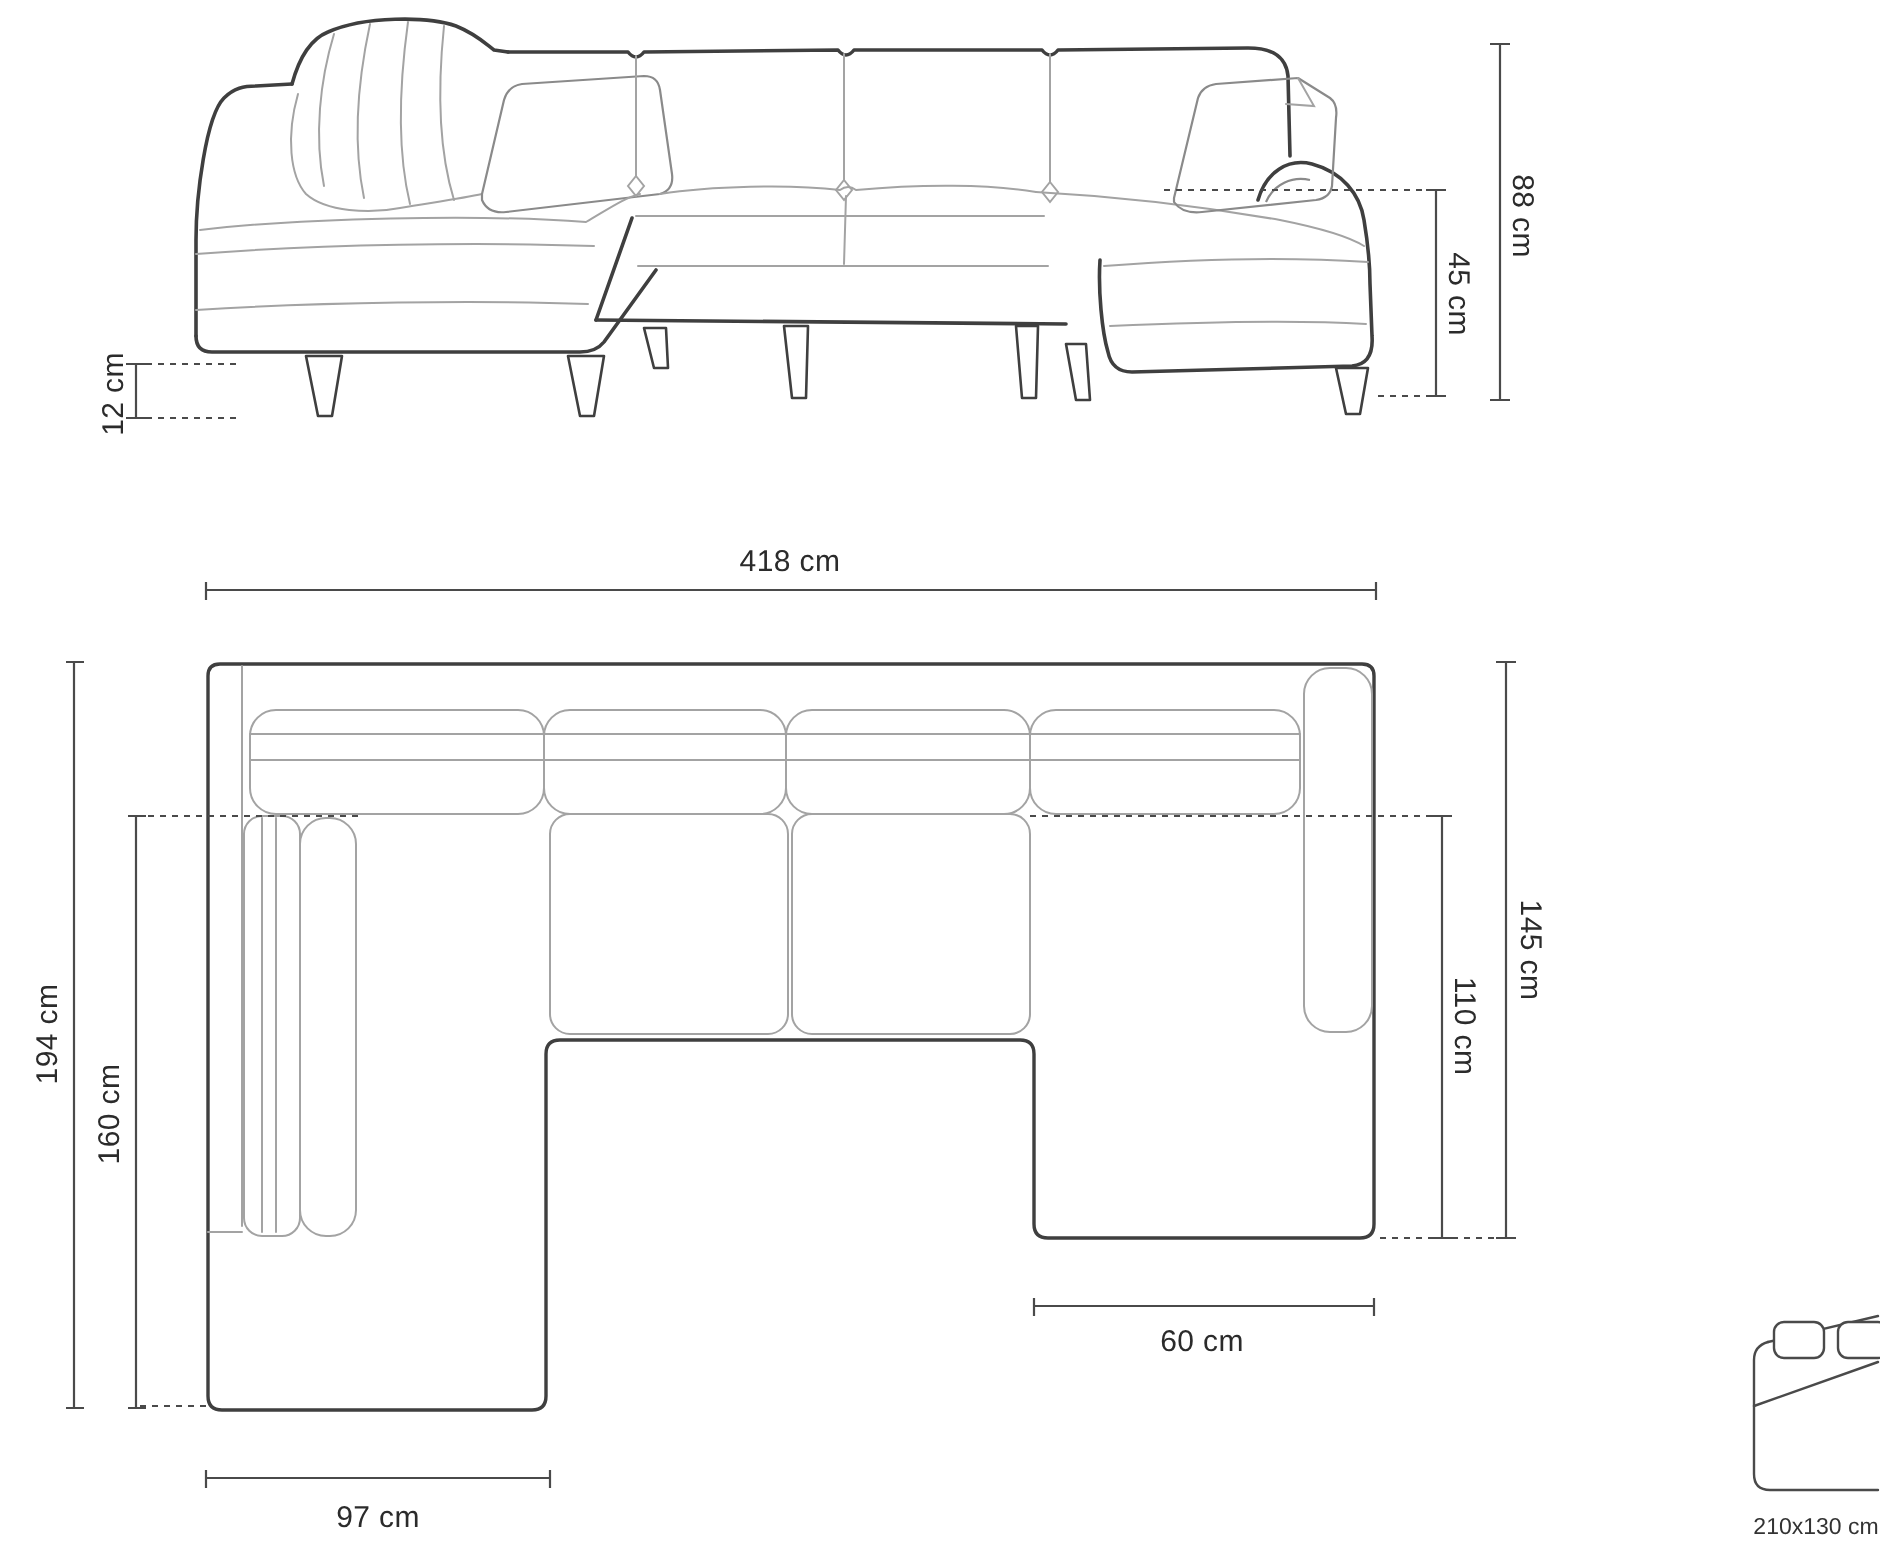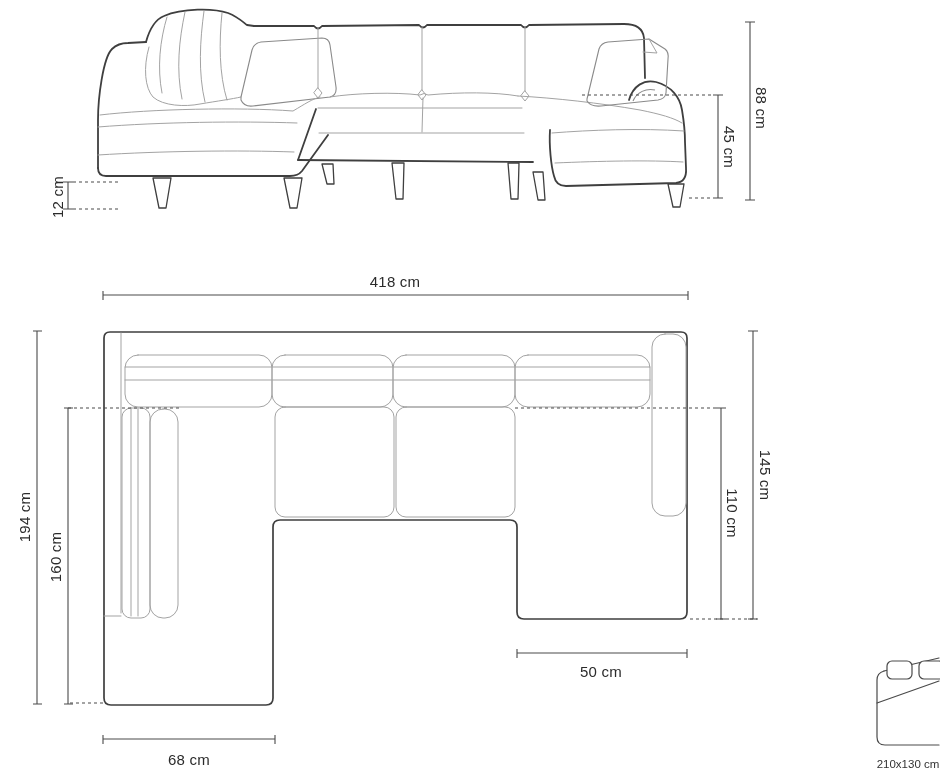--- a/index.html
+++ b/index.html
@@ -149,17 +149,17 @@
 
   <div class="lbl up" style="left:57px;top:197px;">12 cm</div>
   <div class="lbl down" style="left:729px;top:147px;">45 cm</div>
   <div class="lbl down" style="left:761px;top:108px;">88 cm</div>
 
   <div class="lbl" style="left:395px;top:281px;">418 cm</div>
   <div class="lbl up" style="left:24px;top:517px;">194 cm</div>
   <div class="lbl up" style="left:55px;top:557px;">160 cm</div>
   <div class="lbl down" style="left:765px;top:475px;">145 cm</div>
   <div class="lbl down" style="left:732px;top:513px;">110 cm</div>
-  <div class="lbl" style="left:189px;top:759px;">68 cm</div>
-  <div class="lbl" style="left:601px;top:671px;">50 cm</div>
+  <div class="lbl" style="left:189px;top:759px;">97 cm</div>
+  <div class="lbl" style="left:601px;top:671px;">60 cm</div>
 
   <div class="lbl small" style="left:908px;top:764px;">210x130 cm</div>
 </div>
 
 </body></html>

